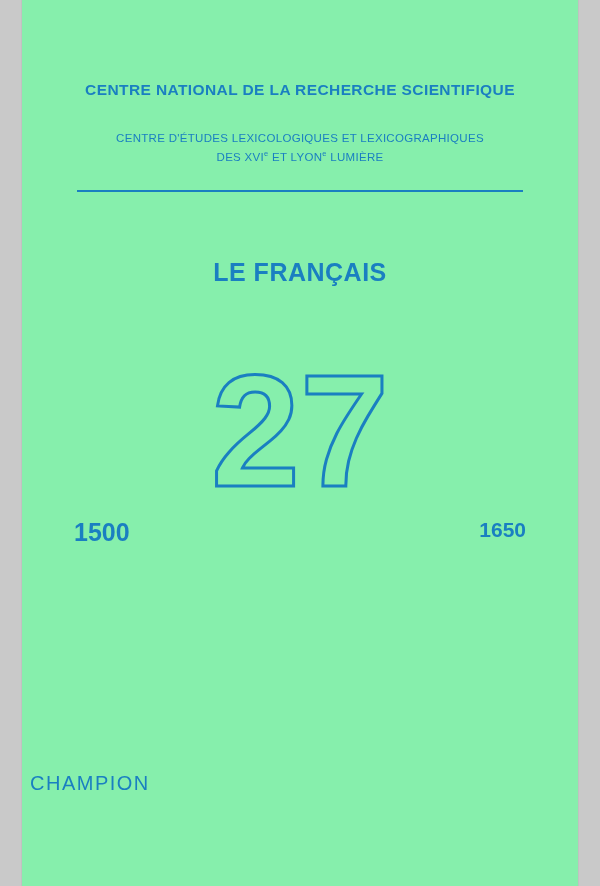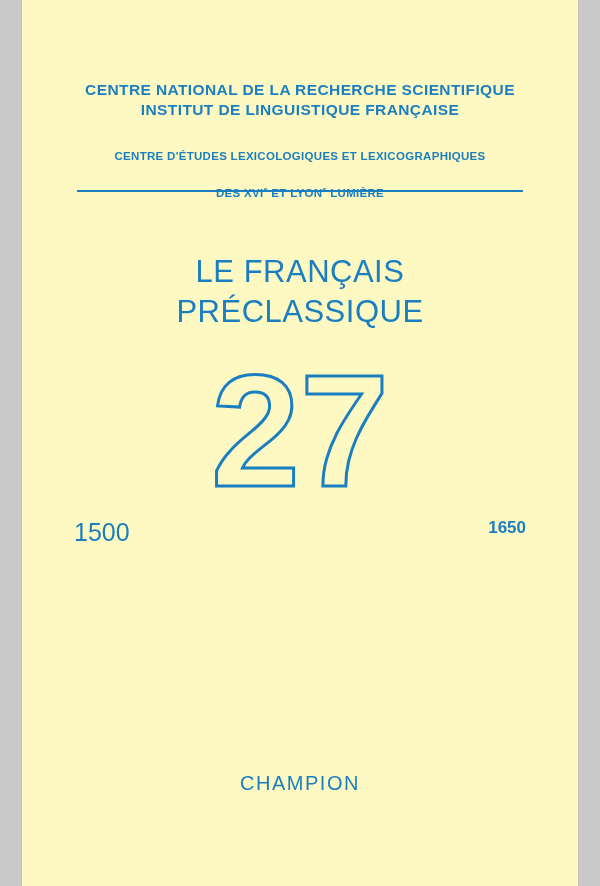--- a/index.html
+++ b/index.html
@@ -12,21 +12,21 @@
     height: 886px;
     font-family: "Liberation Sans", sans-serif;
     overflow: hidden;
   }
   .page {
     position: absolute;
     left: 22px;
     top: 0;
     width: 556px;
     height: 886px;
-    background: #fef9c3;
+    background: #86efac;
     box-shadow: 0 0 0 1px rgba(0,0,0,0.04);
   }
   .cover-inner {
     position: relative;
     width: 100%;
     height: 100%;
   }
   .publisher-block {
     position: absolute;
     left: 0;
@@ -44,46 +44,45 @@
   .center-block {
     position: absolute;
     left: 55px;
     right: 55px;
     top: 130px;
     text-align: center;
     color: #1a7fc1;
   }
   .center-line {
     font-size: 11.5px;
-    font-weight: bold;
+    font-weight: normal;
     letter-spacing: 0.3px;
     line-height: 16px;
-    margin-top: 18px;
   }
   .center-line sup {
     font-size: 7.5px;
     vertical-align: super;
   }
   .rule {
     position: absolute;
     left: 55px;
     right: 55px;
     top: 190px;
     height: 1.5px;
     background: #1a7fc1;
   }
   .title {
     position: absolute;
     left: 40px;
     right: 40px;
     top: 252px;
     text-align: center;
     color: #1a7fc1;
-    font-size: 31px;
-    font-weight: normal;
+    font-size: 25px;
+    font-weight: bold;
     line-height: 40px;
     letter-spacing: 0.5px;
   }
   .issue-number {
     position: absolute;
     left: 0;
     right: 0;
     top: 360px;
     text-align: right;
     height: 150px;
@@ -99,62 +98,60 @@
     fill: none;
     stroke: #1a7fc1;
     stroke-width: 3;
   }
   .year-left {
     position: absolute;
     left: 52px;
     top: 518px;
     color: #1a7fc1;
     font-size: 25px;
-    font-weight: normal;
+    font-weight: bold;
   }
   .year-right {
     position: absolute;
     right: 52px;
     top: 518px;
     color: #1a7fc1;
-    font-size: 17px;
+    font-size: 21px;
     font-weight: bold;
   }
   .imprint {
     position: absolute;
     left: 0;
     right: 0;
     top: 772px;
-    text-align: center;
     color: #1a7fc1;
     font-size: 20px;
     letter-spacing: 1.5px;
+    padding-left: 8px;
   }
 </style>
 </head>
 <body>
 
 <div class="page">
   <div class="cover-inner">
 
     <div class="publisher-block">
       <div class="pub-line1">CENTRE NATIONAL DE LA RECHERCHE SCIENTIFIQUE</div>
-      <div class="pub-line2">INSTITUT DE LINGUISTIQUE FRANÇAISE</div>
     </div>
 
     <div class="center-block">
       <div class="center-line">CENTRE D'ÉTUDES LEXICOLOGIQUES ET LEXICOGRAPHIQUES</div>
       <div class="center-line"><span>DES XVI</span><sup>e</sup><span> ET LYON</span><sup>e</sup><span> LUMIÈRE</span></div>
     </div>
 
     <div class="rule"></div>
 
     <div class="title">
       <div>LE FRANÇAIS</div>
-      <div>PRÉCLASSIQUE</div>
     </div>
 
     <div class="issue-number">
       <svg width="300" height="150" viewBox="0 0 300 150" aria-hidden="true">
         <text x="150" y="126" text-anchor="middle">27</text>
       </svg>
     </div>
 
     <div class="year-left">1500</div>
     <div class="year-right">1650</div>

